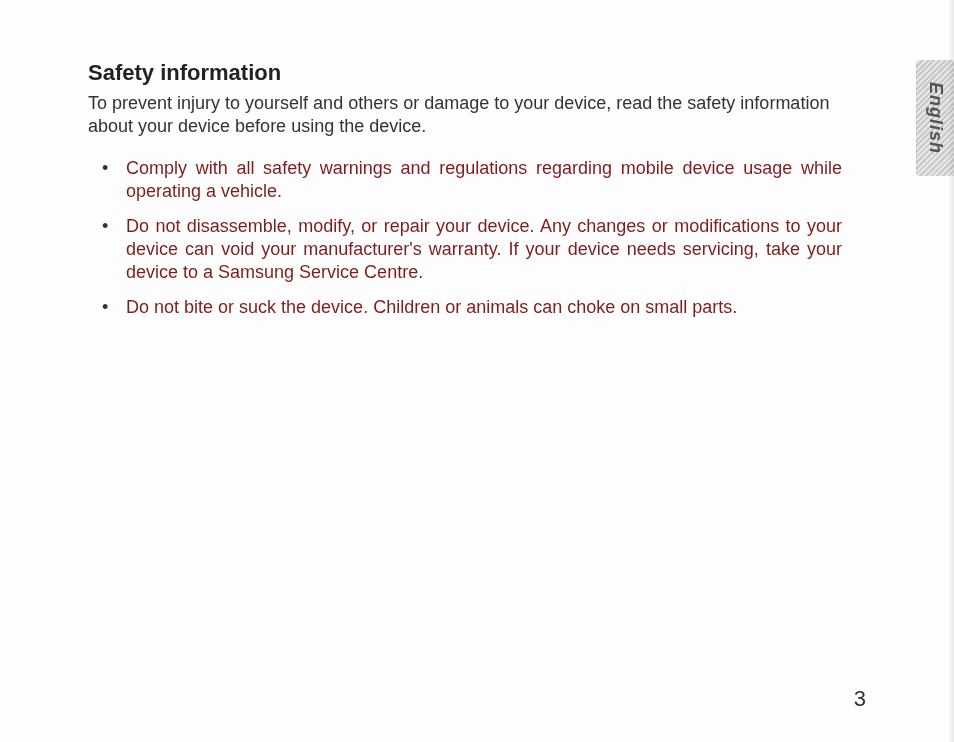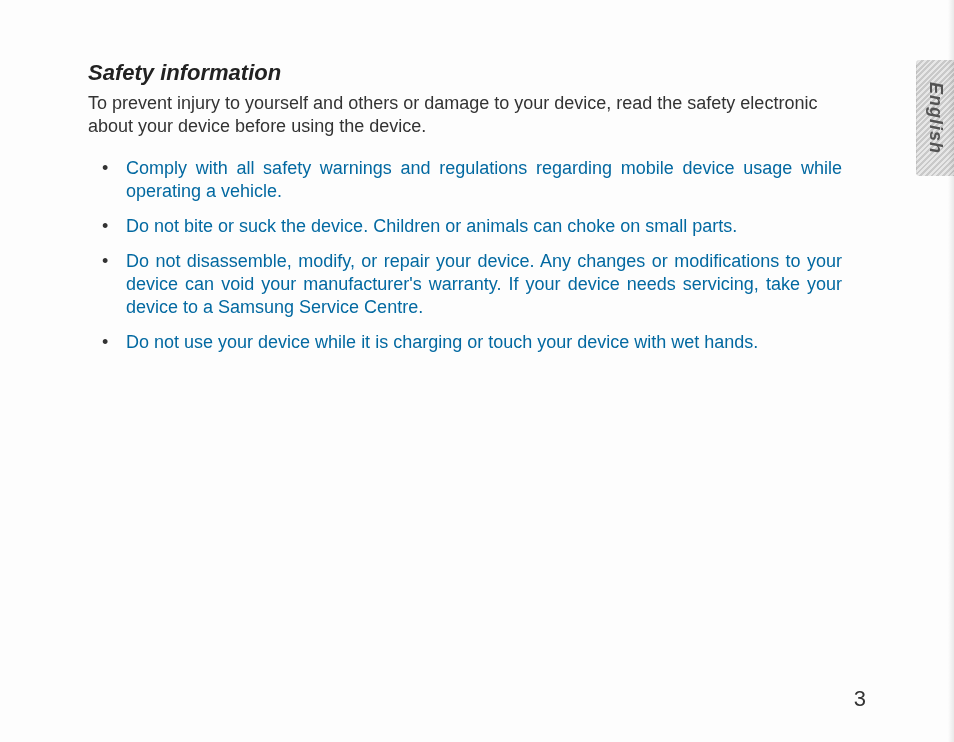--- a/index.html
+++ b/index.html
@@ -18,21 +18,20 @@
     height: 742px;
     box-sizing: border-box;
     padding: 60px 88px 40px 88px;
     color: #333;
   }
   .heading {
     font-size: 22px;
     font-weight: bold;
     color: #222;
     margin: 0 0 6px 0;
-    font-style: italic;
   }
   .intro {
     font-size: 18px;
     line-height: 1.3;
     color: #333;
     margin: 0 0 12px 0;
     width: 750px;
   }
   ul.bullets {
     list-style: none;
@@ -40,21 +39,21 @@
     padding: 0;
     width: 754px;
   }
   ul.bullets > li {
     position: relative;
     padding: 6px 0 6px 38px;
     font-size: 18px;
     line-height: 1.28;
     text-align: justify;
     text-justify: inter-word;
-    color: #0369a1;
+    color: #7f1d1d;
   }
   ul.bullets > li::before {
     content: "•";
     position: absolute;
     left: 14px;
     top: 6px;
     font-size: 18px;
     color: #333;
   }
   .lang-tab {
@@ -101,25 +100,24 @@
 <body>
 
 <div class="page">
 
   <div class="lang-tab">
     <span class="label">English</span>
   </div>
 
   <h1 class="heading">Safety information</h1>
 
-  <p class="intro">To prevent injury to yourself and others or damage to your device, read the safety electronic about your device before using the device.</p>
+  <p class="intro">To prevent injury to yourself and others or damage to your device, read the safety information about your device before using the device.</p>
 
   <ul class="bullets">
     <li>Comply with all safety warnings and regulations regarding mobile device usage while operating a vehicle.</li>
+    <li>Do not disassemble, modify, or repair your device. Any changes or modifications to your device can void your manufacturer's warranty. If your device needs servicing, take your device to a Samsung Service Centre.</li>
     <li>Do not bite or suck the device. Children or animals can choke on small parts.</li>
-    <li>Do not disassemble, modify, or repair your device. Any changes or modifications to your device can void your manufacturer's warranty. If your device needs servicing, take your device to a Samsung Service Centre.</li>
-    <li>Do not use your device while it is charging or touch your device with wet hands.</li>
   </ul>
 
   <div class="page-number">3</div>
 
   <div class="edge-shadow"></div>
 </div>
 
 </body></html>

